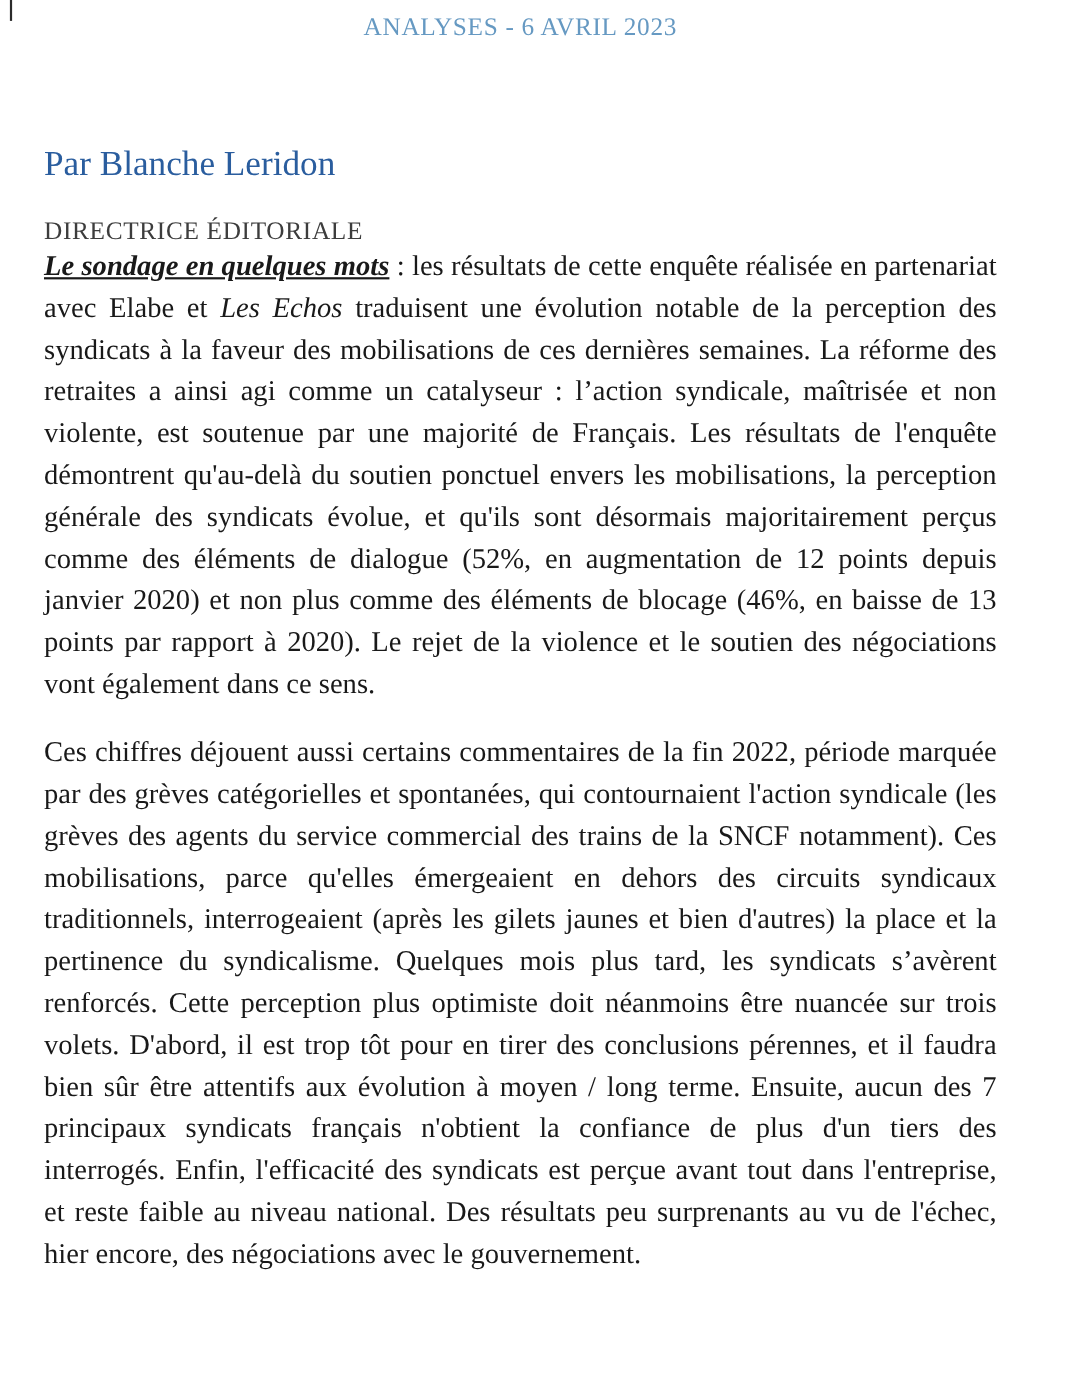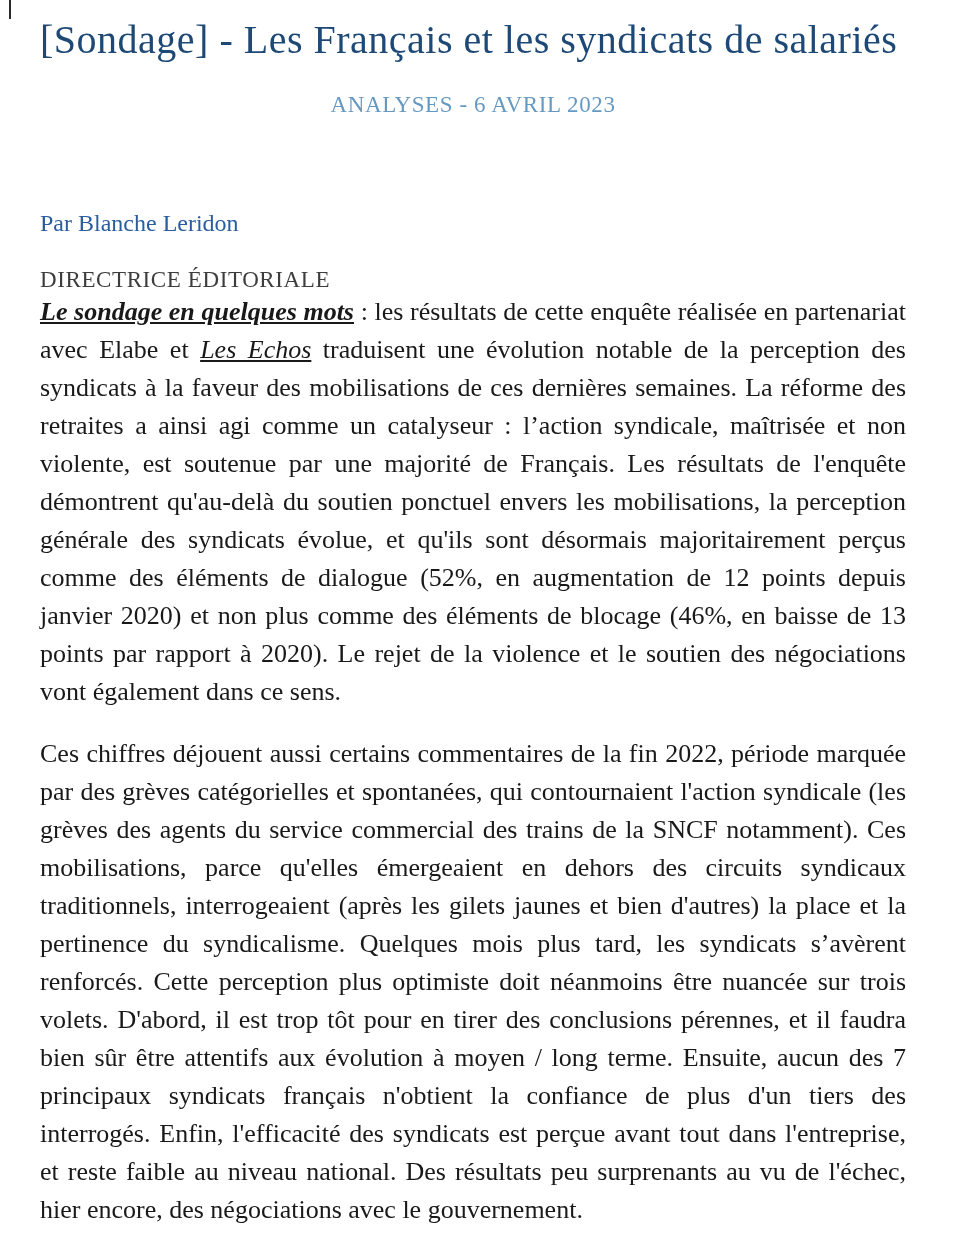--- a/index.html
+++ b/index.html
@@ -34,44 +34,43 @@
     margin-bottom:23px;
   }
   .meta{
     font-size:23px;font-weight:400;
     color:var(--meta-color);
     letter-spacing:0.6px;
     margin-bottom:92px;
     text-align:center;
   }
   .byline{
-    font-size:24px;color:var(--byline-color);
+    font-size:32px;color:var(--byline-color);
     margin-bottom:30px;
     cursor:pointer;
   }
   .role{
     font-size:23px;color:var(--role-color);
     letter-spacing:0.6px;
   }
   .body-text p{
     font-size:26px;line-height:38px;
     color:var(--body-color);
     text-align:justify;
     margin-bottom:24px;
   }
   .lead-in{font-weight:700;font-style:italic;text-decoration:underline;}
-  .pub{font-style:italic;text-decoration:underline;}
+  .pub{font-style:italic;}
 </style>
 </head>
 <body>
 
 <div class="caret"></div>
 
 <article>
-  <h1 class="title">[Sondage] - Les Français et les syndicats de salariés</h1>
 
   <div class="meta">ANALYSES - 6 AVRIL 2023</div>
 
   <div class="byline">Par Blanche Leridon</div>
 
   <div class="role">DIRECTRICE ÉDITORIALE</div>
 
   <div class="body-text">
     <p><span class="lead-in">Le sondage en quelques mots</span><span> : les résultats de cette enquête réalisée en partenariat avec Elabe et </span><span class="pub">Les Echos</span><span> traduisent une évolution notable de la perception des syndicats à la faveur des mobilisations de ces dernières semaines. La réforme des retraites a ainsi agi comme un catalyseur : l’action syndicale, maîtrisée et non violente, est soutenue par une majorité de Français. Les résultats de l'enquête démontrent qu'au-delà du soutien ponctuel envers les mobilisations, la perception générale des syndicats évolue, et qu'ils sont désormais majoritairement perçus comme des éléments de dialogue (52%, en augmentation de 12 points depuis janvier 2020) et non plus comme des éléments de blocage (46%, en baisse de 13 points par rapport à 2020). Le rejet de la violence et le soutien des négociations vont également dans ce sens.</span></p>
 

